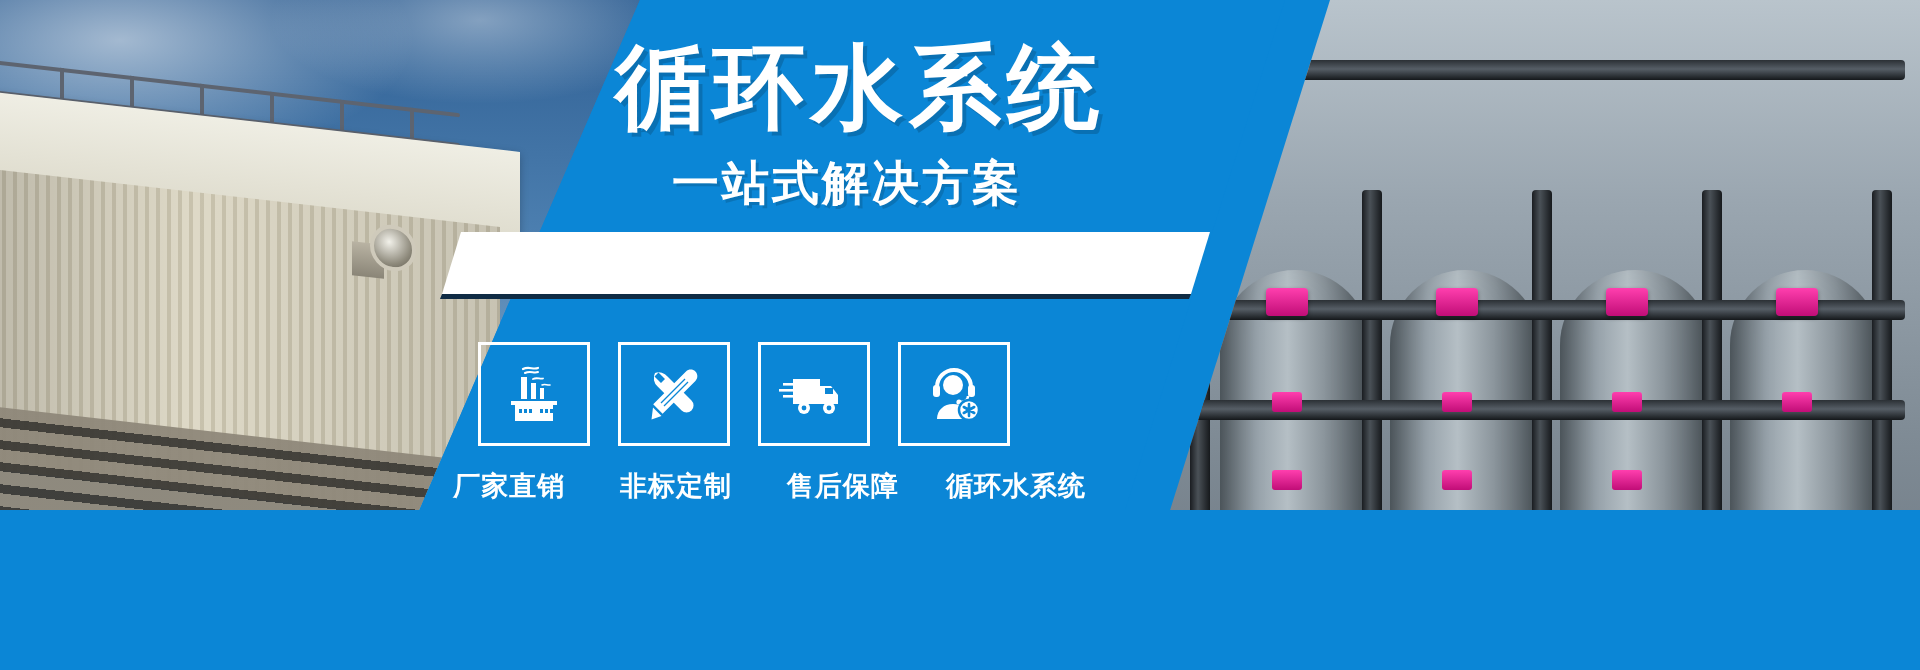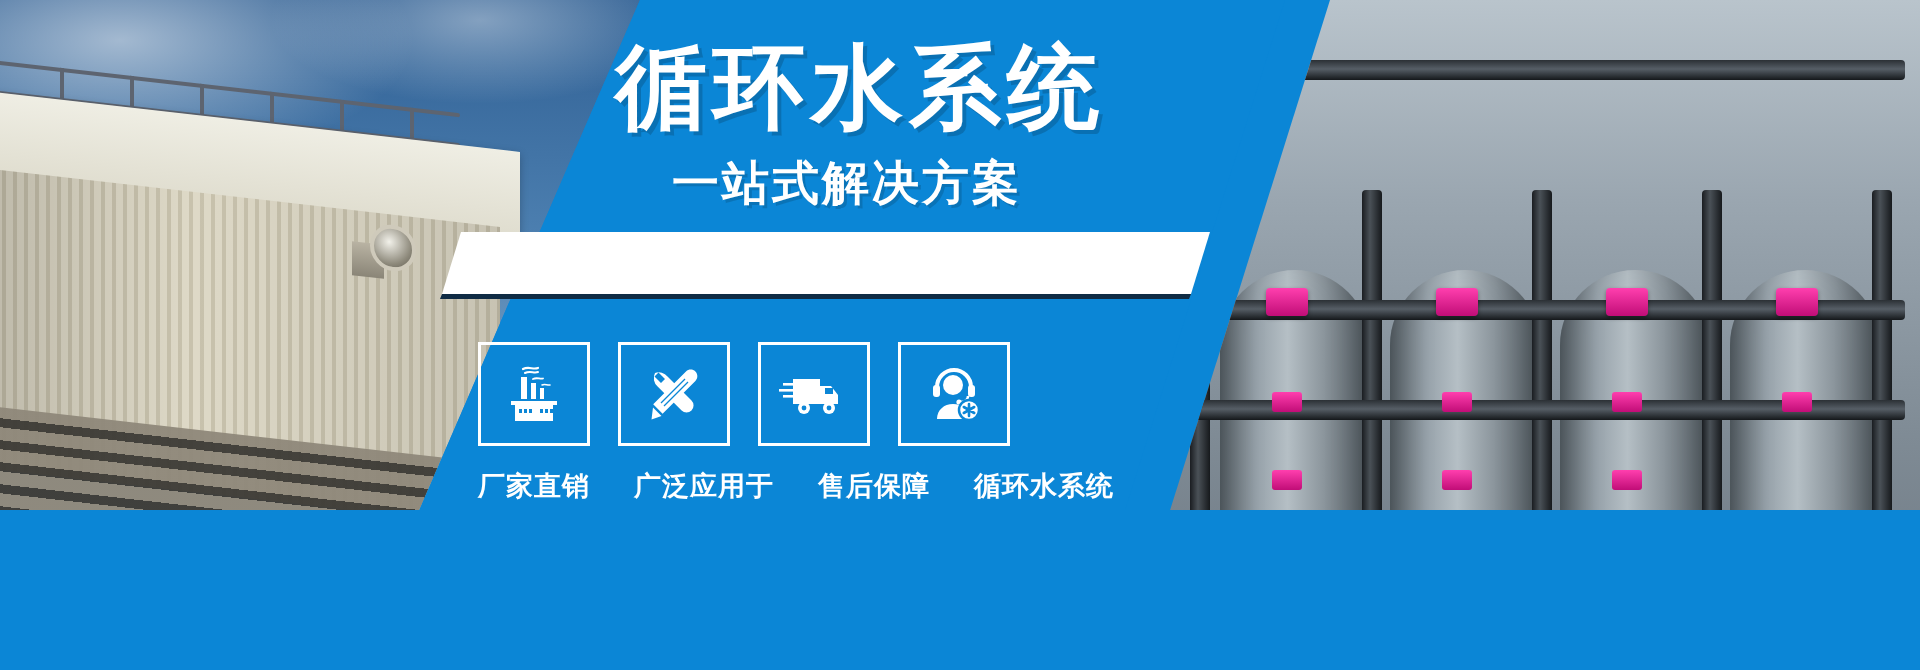--- a/index.html
+++ b/index.html
@@ -207,21 +207,21 @@
     gap:28px;
   }
   .feature-box {
     width:112px; height:104px;
     border:3px solid #ffffff;
     display:flex; align-items:center; justify-content:center;
   }
   .feature-box svg { width:70px; height:62px; display:block; }
 
   .feature-labels {
-    position:absolute; left:474px; top:468px;
+    position:absolute; left:446px; top:468px;
     width:640px;
     display:flex;
     gap:40px;
   }
   .feature-label {
     width:140px;
     text-align:center;
     font-size:27px;
     font-weight:bold;
     color:#ffffff;
@@ -367,18 +367,18 @@
           <circle cx="50" cy="47" r="10" fill="#ffffff" stroke="#0b86d6" stroke-width="2.5"></circle>
           <path d="M50 41v12M44.8 44l10.4 6M55.2 44l-10.4 6" stroke="#0b86d6" stroke-width="2.6" stroke-linecap="round"></path>
         </svg>
       </span>
     </div>
 
   </div>
 
   <div class="feature-labels">
     <div class="feature-label">厂家直销</div>
-    <div class="feature-label">广泛应用于</div>
+    <div class="feature-label">非标定制</div>
     <div class="feature-label">售后保障</div>
     <div class="feature-label">循环水系统</div>
   </div>
 
 </div>
 
 </body></html>

